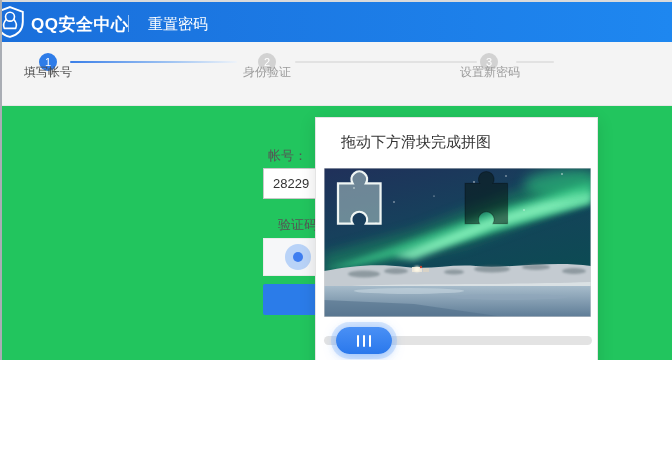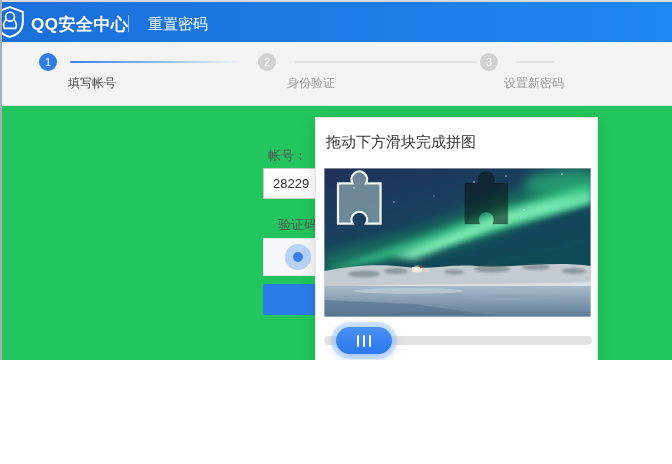--- a/index.html
+++ b/index.html
@@ -19,21 +19,21 @@
   .header-title { position:absolute; left:31px; top:11px; color:#fff; font-size:17px; font-weight:bold; letter-spacing:0.5px; }
   .header-divider { position:absolute; left:128px; top:13px; width:1px; height:17px; background:rgba(255,255,255,0.55); }
   .header-subtitle { position:absolute; left:140px; top:13px; color:#fff; font-size:15px;margin-left:8px; }
 
   
   .steps-bar { position:absolute; left:0; top:42px; width:672px; height:64px; background:#f4f4f4; border-bottom:1px solid #e7e7e7; }
   .step-circle { position:absolute; width:18px; height:18px; border-radius:50%; color:#fff; font-size:11px;
                  display:flex; align-items:center; justify-content:center; top:11px; }
   .step-circle.active { background:#2e7ce8; }
   .step-circle.inactive { background:#d2d2d2; }
-  .step-label { position:absolute; top:33px; font-size:12px; text-align:center;margin-left:44px; }
+  .step-label { position:absolute; top:22px; font-size:12px; text-align:center; }
   .step-label.active { color:#4a4a4a; }
   .step-label.inactive { color:#9b9b9b;text-align:center; }
   .step-line { position:absolute; top:19px; height:2px; border-radius:1px; }
   .line-1 { left:70px; width:167px; background:linear-gradient(90deg,#3b7fe8 0%, #9fc3f2 60%, #eef3f9 100%); }
   .line-2 { left:295px; width:182px; background:#e2e2e2; }
   .line-3 { left:516px; width:38px; background:#e2e2e2; }
   .c1 { left:39px; } .c2 { left:258px; } .c3 { left:480px; }
   .l1 { left:24px; width:48px; } .l2 { left:243px; width:48px; } .l3 { left:459px; width:62px; }
 
   
@@ -46,21 +46,21 @@
   .captcha-widget { position:absolute; left:263px; top:238px; width:150px; height:38px;
                     background:#f6f7f9; border:1px solid #ebebeb; }
   .captcha-blob { position:absolute; left:21px; top:5px; width:26px; height:26px; border-radius:50%; background:#b9d3f8; }
   .captcha-dot  { position:absolute; left:29px; top:13px; width:10px; height:10px; border-radius:50%; background:#3f7ef0; }
   .next-button { position:absolute; left:263px; top:284px; width:150px; height:31px;
                  background:#2b7ce9; border:none; border-radius:2px; cursor:pointer; }
 
   
   .popup { position:absolute; left:315px; top:117px; width:283px; height:273px; background:#fff;
            border:1px solid #e4e4e4; box-shadow:0 4px 16px rgba(0,0,0,0.12); }
-  .popup-title { position:absolute; left:10px; top:15px; font-size:15px; color:#333; }
+  .popup-title { position:absolute; left:25px; top:15px; font-size:15px; color:#333; }
   .captcha-image { position:absolute; left:8px; top:50px; width:267px; height:149px; }
   .slider-track { position:absolute; left:8px; top:218px; width:268px; height:9px; background:#e3e3e3; border-radius:5px; }
   .slider-knob  { position:absolute; left:20px; top:209px; width:56px; height:27px; border-radius:14px;
                   background:linear-gradient(180deg,#4a90f5,#2a78ec); cursor:grab;
                   box-shadow:0 0 0 5px rgba(130,180,250,0.30), 0 2px 12px rgba(70,140,245,0.55);
                   display:flex; align-items:center; justify-content:center; gap:4px; }
   .grip-bar { width:2px; height:12px; background:#fff; border-radius:1px; }
   .help-icon { position:absolute; left:10px; top:245px; width:18px; height:18px; border-radius:50%;
                border:1.5px solid #c0c0c0; color:#b5b5b5; font-size:11px;
                display:flex; align-items:center; justify-content:center; cursor:pointer; }

